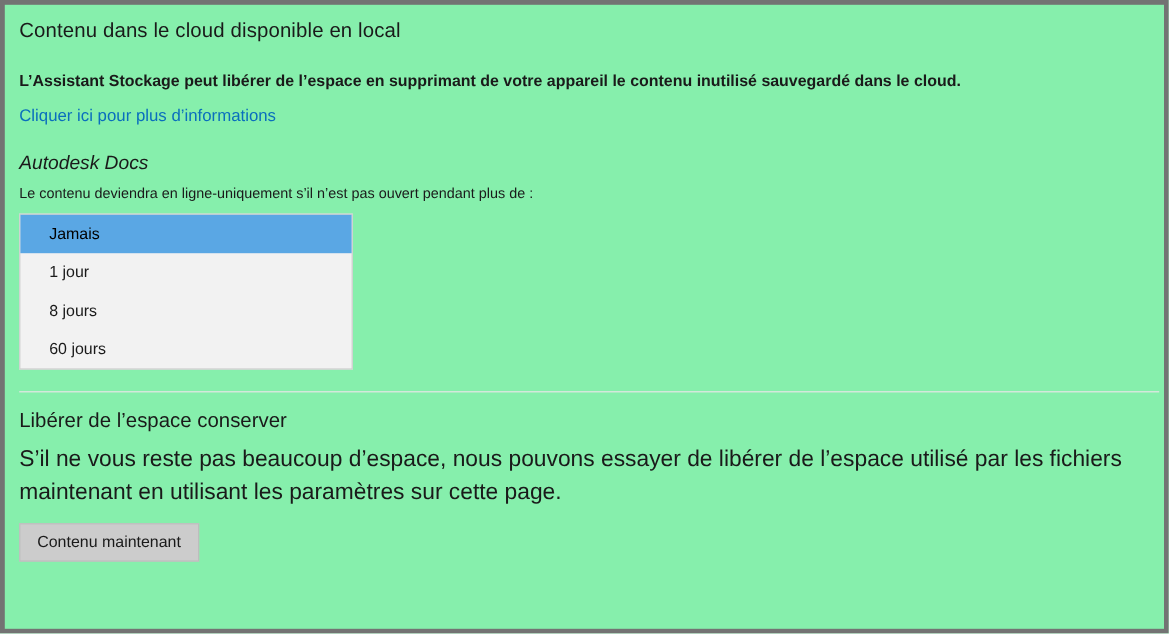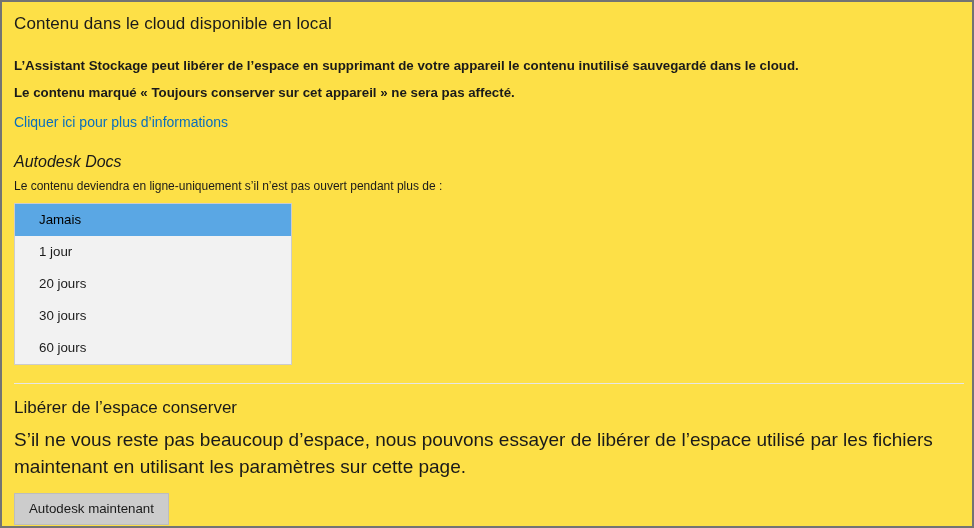--- a/index.html
+++ b/index.html
@@ -9,22 +9,22 @@
   }
   body {
     font-family: "Liberation Sans", sans-serif;
     color: #000000;
   }
   .window {
     position: relative;
     width: 974px;
     height: 528px;
     box-sizing: border-box;
-    border: 2px solid #737373;
-    background: #fde047;
+    border: 4px solid #737373;
+    background: #86efac;
     overflow: hidden;
   }
   .content {
     padding: 10px 12px 0 12px;
     box-sizing: border-box;
     height: 100%;
   }
   .page-title {
     font-size: 17px;
     font-weight: 400;
@@ -119,36 +119,34 @@
 </style>
 </head>
 <body>
 
 <div class="window">
   <div class="content">
 
     <h1 class="page-title">Contenu dans le cloud disponible en local</h1>
 
     <p class="para first">L’Assistant Stockage peut libérer de l’espace en supprimant de votre appareil le contenu inutilisé sauvegardé dans le cloud.</p>
-    <p class="para second">Le contenu marqué « Toujours conserver sur cet appareil » ne sera pas affecté.</p>
 
     <a class="link" href="#">Cliquer ici pour plus d’informations</a>
 
     <h2 class="section-heading">Autodesk Docs</h2>
     <p class="section-sub">Le contenu deviendra en ligne-uniquement s’il n’est pas ouvert pendant plus de :</p>
 
     <div class="listbox">
       <div class="listbox-item selected">Jamais</div>
       <div class="listbox-item">1 jour</div>
-      <div class="listbox-item">20 jours</div>
-      <div class="listbox-item">30 jours</div>
+      <div class="listbox-item">8 jours</div>
       <div class="listbox-item">60 jours</div>
     </div>
 
     <div class="divider"></div>
 
     <h2 class="section-heading2">Libérer de l’espace conserver</h2>
     <p class="para3">S’il ne vous reste pas beaucoup d’espace, nous pouvons essayer de libérer de l’espace utilisé par les fichiers maintenant en utilisant les paramètres sur cette page.</p>
 
-    <button class="btn" type="button">Autodesk maintenant</button>
+    <button class="btn" type="button">Contenu maintenant</button>
 
   </div>
 </div>
 
 </body></html>

